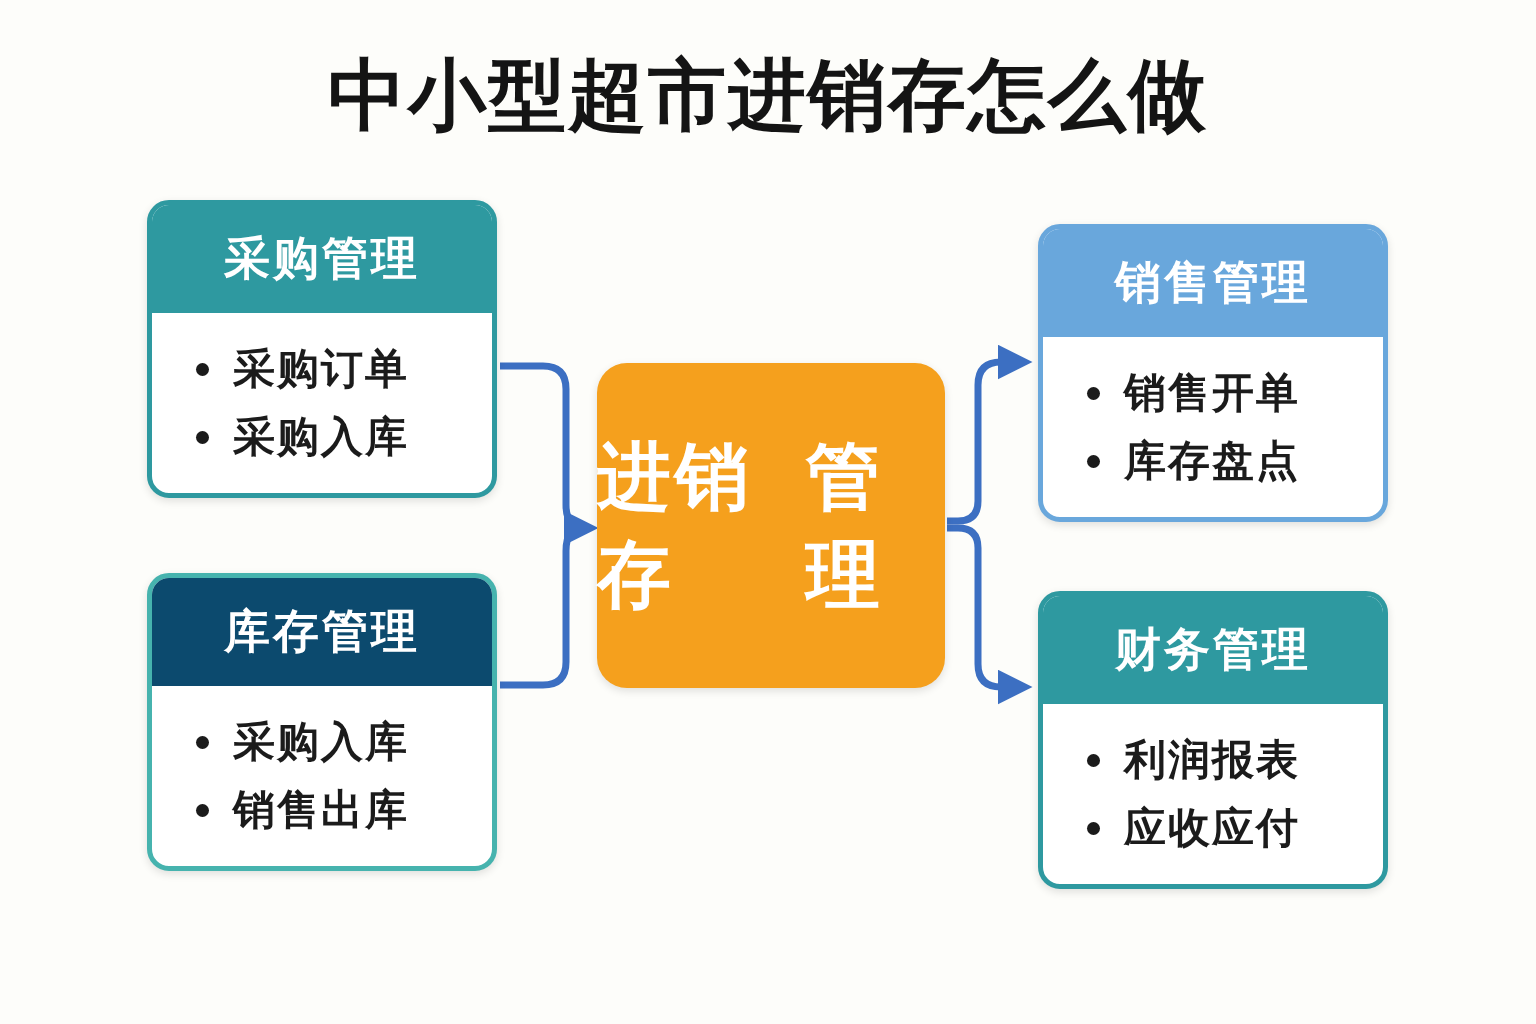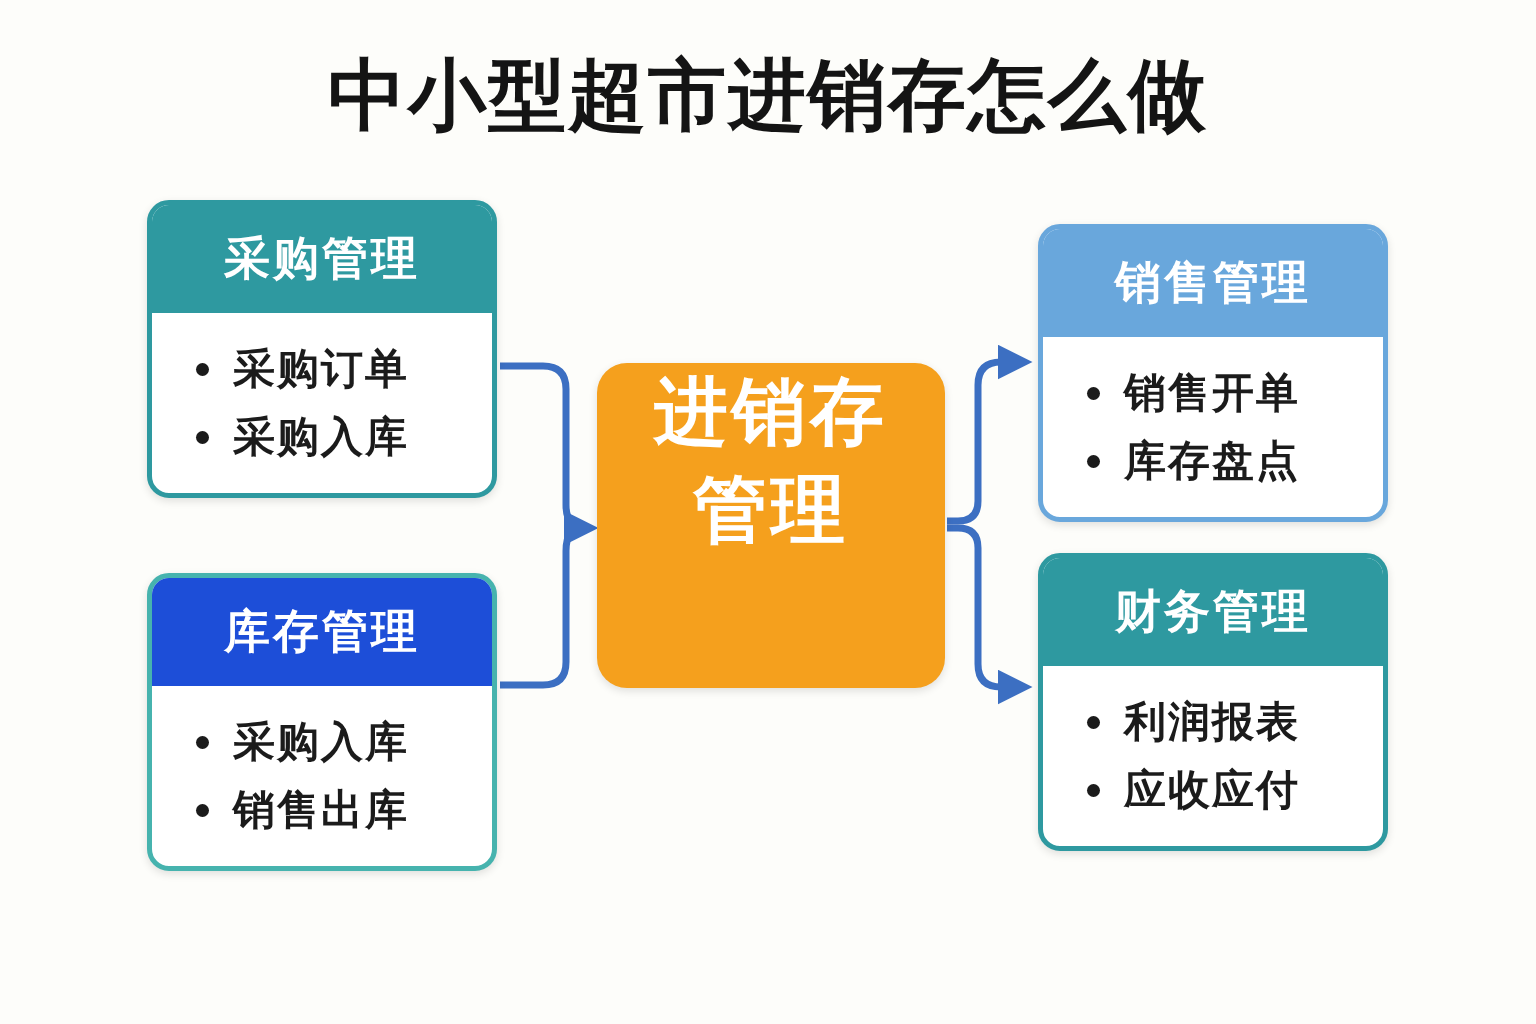--- a/index.html
+++ b/index.html
@@ -36,31 +36,31 @@
     background: #ffffff;
     border-radius: 22px;
     border: 5px solid #ef4444;
     box-sizing: border-box;
     overflow: hidden;
     box-shadow: 0 3px 8px rgba(0,0,0,0.12);
   }
   .box-purchase  { left: 147px;  top: 200px; border-color: #2E99A0; }
   .box-inventory { left: 147px;  top: 573px; border-color: #46B3AE; }
   .box-sales     { left: 1038px; top: 200px; border-color: #69A7DC; margin-top: 24px; }
-  .box-finance   { left: 1038px; top: 553px; border-color: #2E99A0; }
+  .box-finance   { left: 1038px; top: 591px; border-color: #2E99A0; }
   .box-header {
     height: 108px;
     display: flex; align-items: center; justify-content: center;
     color: #ffffff;
     font-size: 46px;
     font-weight: 700;
     letter-spacing: 3px;
   }
   .box-purchase  .box-header { background: #2E99A0; }
-  .box-inventory .box-header { background: #1d4ed8; text-align: center; }
+  .box-inventory .box-header { background: #0c4a6e; text-align: center; }
   .box-sales     .box-header { background: #69A7DC; }
   .box-finance   .box-header { background: #2E99A0; }
   .box-body {
     list-style: none;
     margin: 0;
     padding: 22px 0 0 44px;
   }
   .item {
     display: flex; align-items: center;
     gap: 24px;
@@ -75,22 +75,22 @@
     border-radius: 50%;
     background: #1b1b1b;
     flex: none;
   }
   .center-box {
     position: absolute;
     left: 597px; top: 363px;
     width: 348px; height: 325px;
     background: #F5A01D;
     border-radius: 30px;
-    display: flex; flex-direction: column;
-    align-items: center; 
+    display: flex; 
+    align-items: center; justify-content: center;
     color: #ffffff;
     font-size: 74px;
     font-weight: 800;
     line-height: 1.32;
     letter-spacing: 4px;
     box-shadow: 0 3px 8px rgba(0,0,0,0.12);
   }
 </style>
 </head>
 <body>

